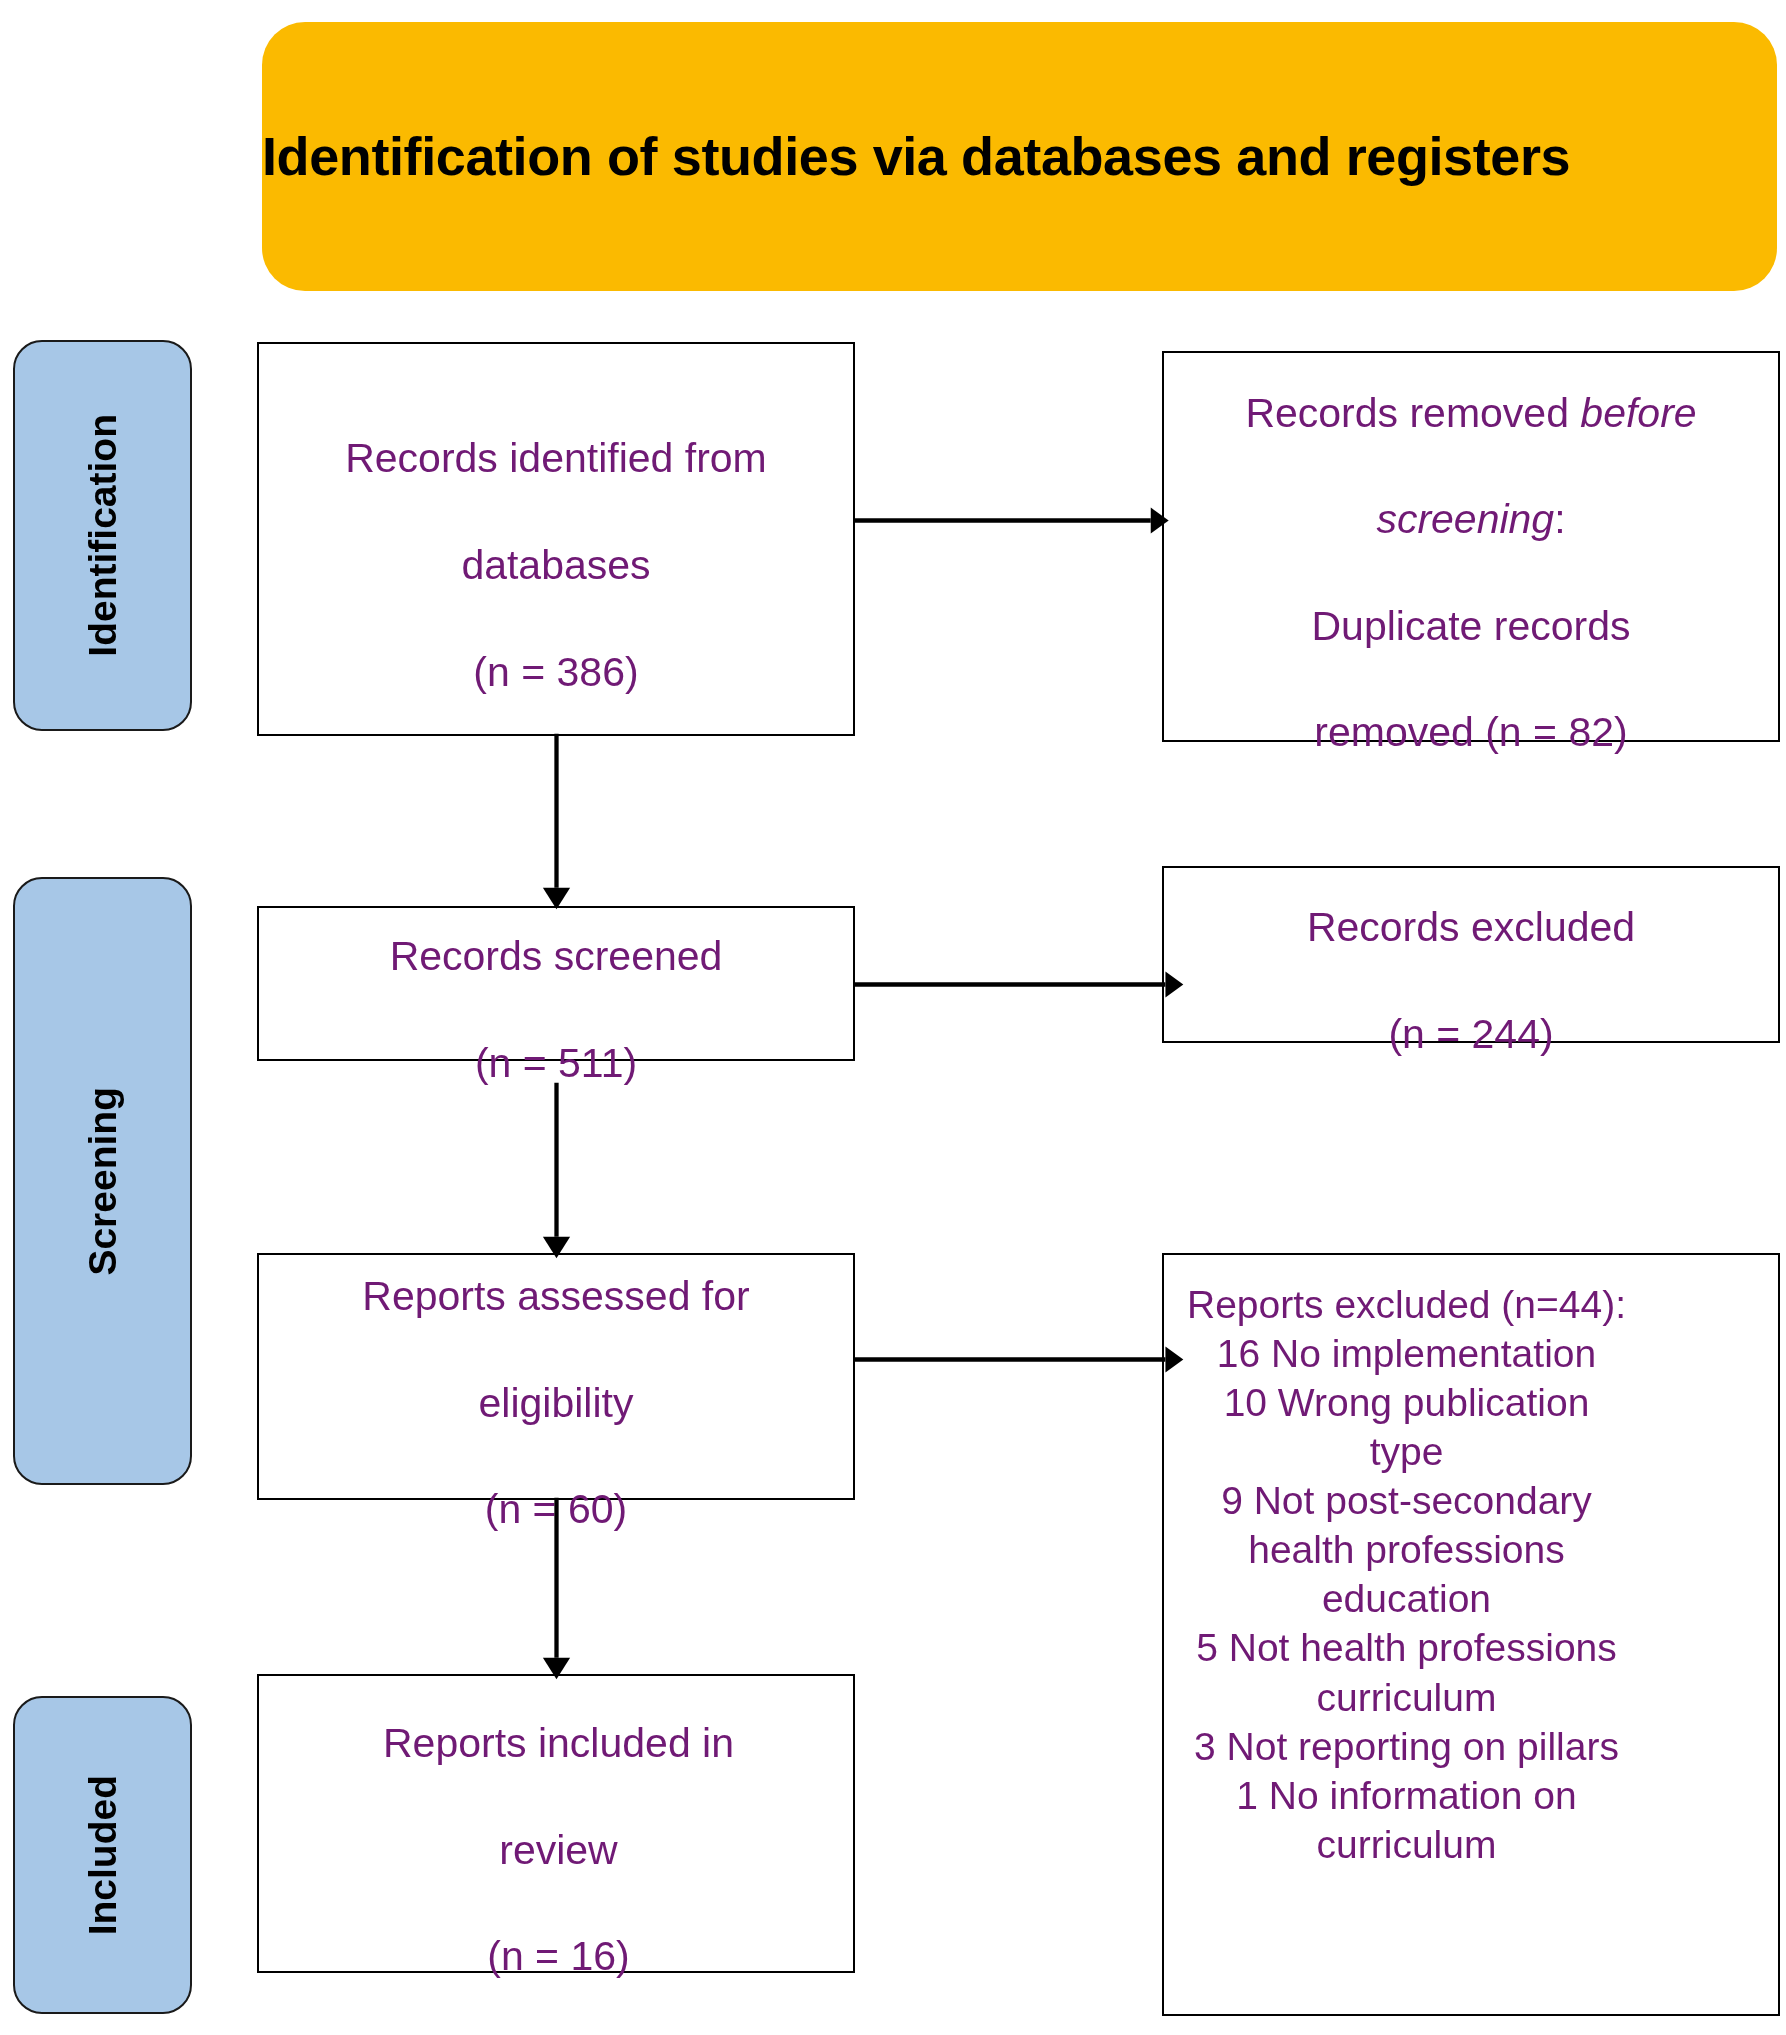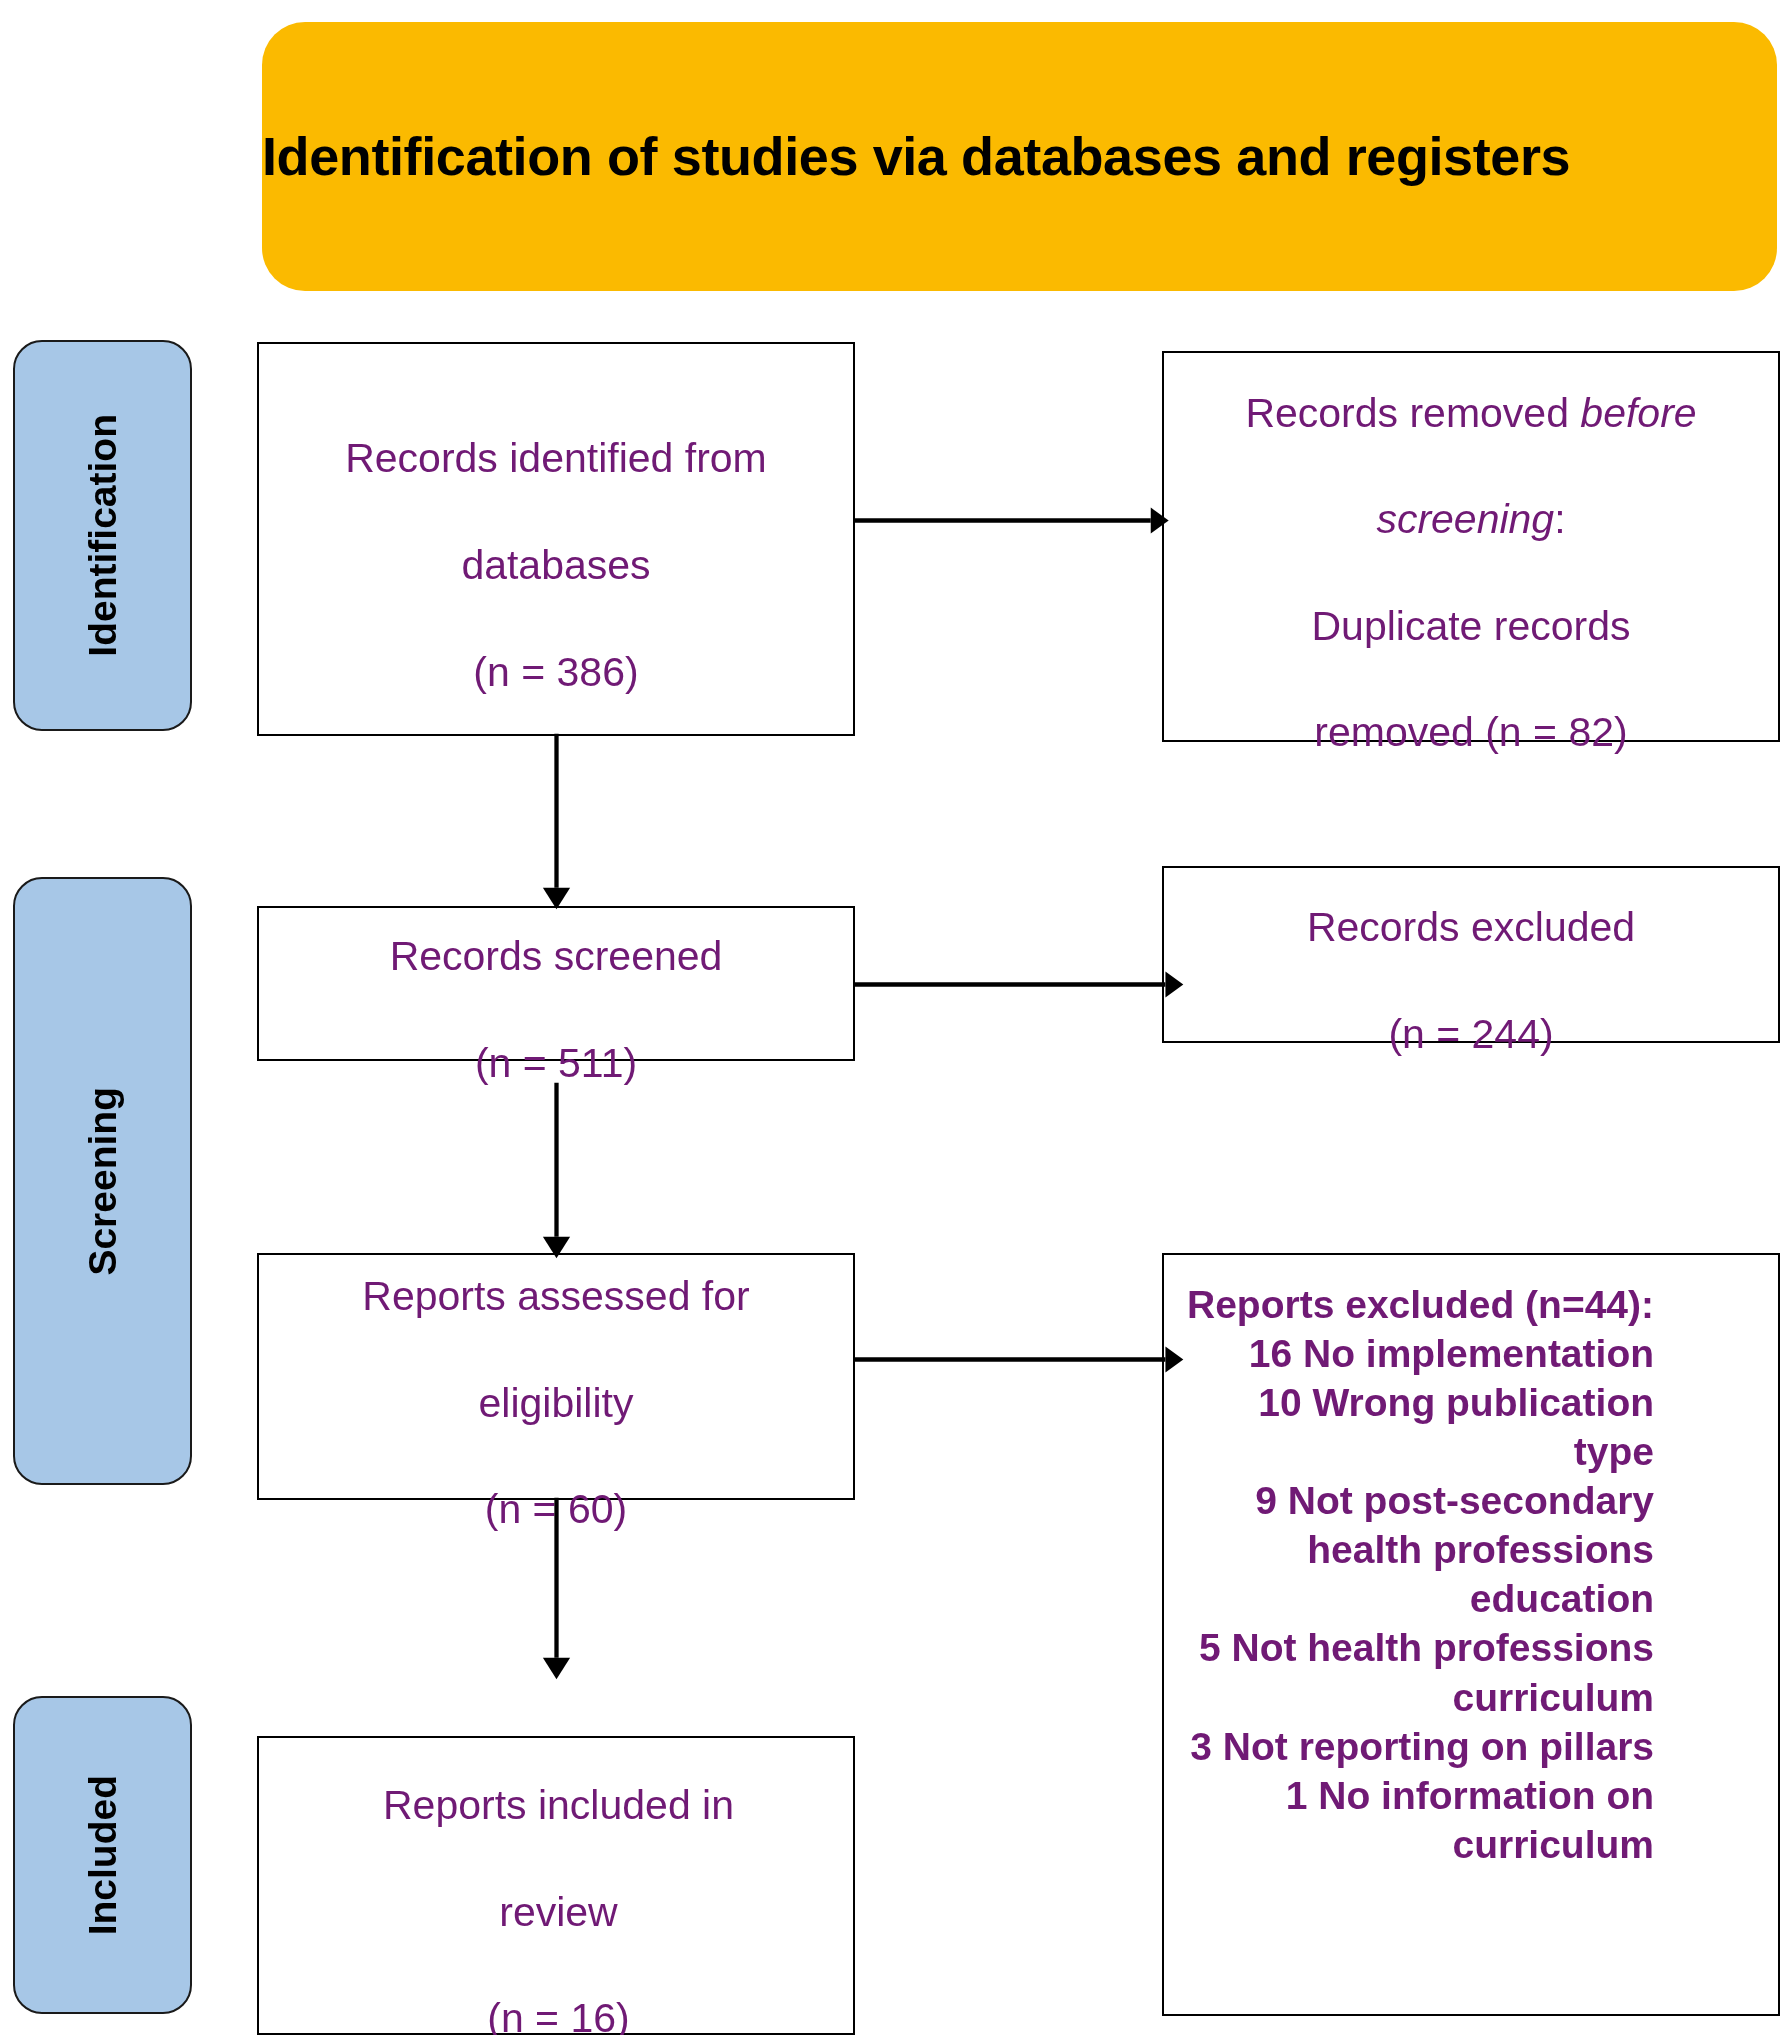--- a/index.html
+++ b/index.html
@@ -82,33 +82,32 @@
     padding: 24.6px 14.5px 14.5px 23px;
   }
   .box-text {
     font-size: 41px;
     line-height: 1.30;
     color: #701a75;
     text-align: center;
     white-space: pre-line;
   }
   .box-text.left {
-    text-align: right;
-    font-weight: bold;
+    text-align: center;
   }
   .box-text .it { font-style: italic; }
 
   
   #box-identified      { left: 257px;  top: 342px;  width: 598px;  height: 394px; }
   #box-removed         { left: 1162px; top: 351px;  width: 618px;  height: 391px; }
   #box-screened        { left: 257px;  top: 906px; width: 598px;  height: 155px; }
   #box-excluded        { left: 1162px; top: 866px; width: 618px;  height: 177px; }
   #box-assessed        { left: 257px;  top: 1253px; width: 598px;  height: 247px; }
   #box-reasons         { left: 1162px; top: 1253px; width: 618px;  height: 763px; }
-  #box-included        { left: 257px;  top: 1736px; width: 598px;  height: 299px; padding-left: 24px; }
+  #box-included        { left: 257px;  top: 1674px; width: 598px;  height: 299px; padding-left: 24px; }
 
   #box-reasons .box-text { font-size: 39px; line-height: 1.26; }
 
   
   .connector {
     position: absolute;
   }
   .connector svg { display: block; }
 </style>
 </head>

